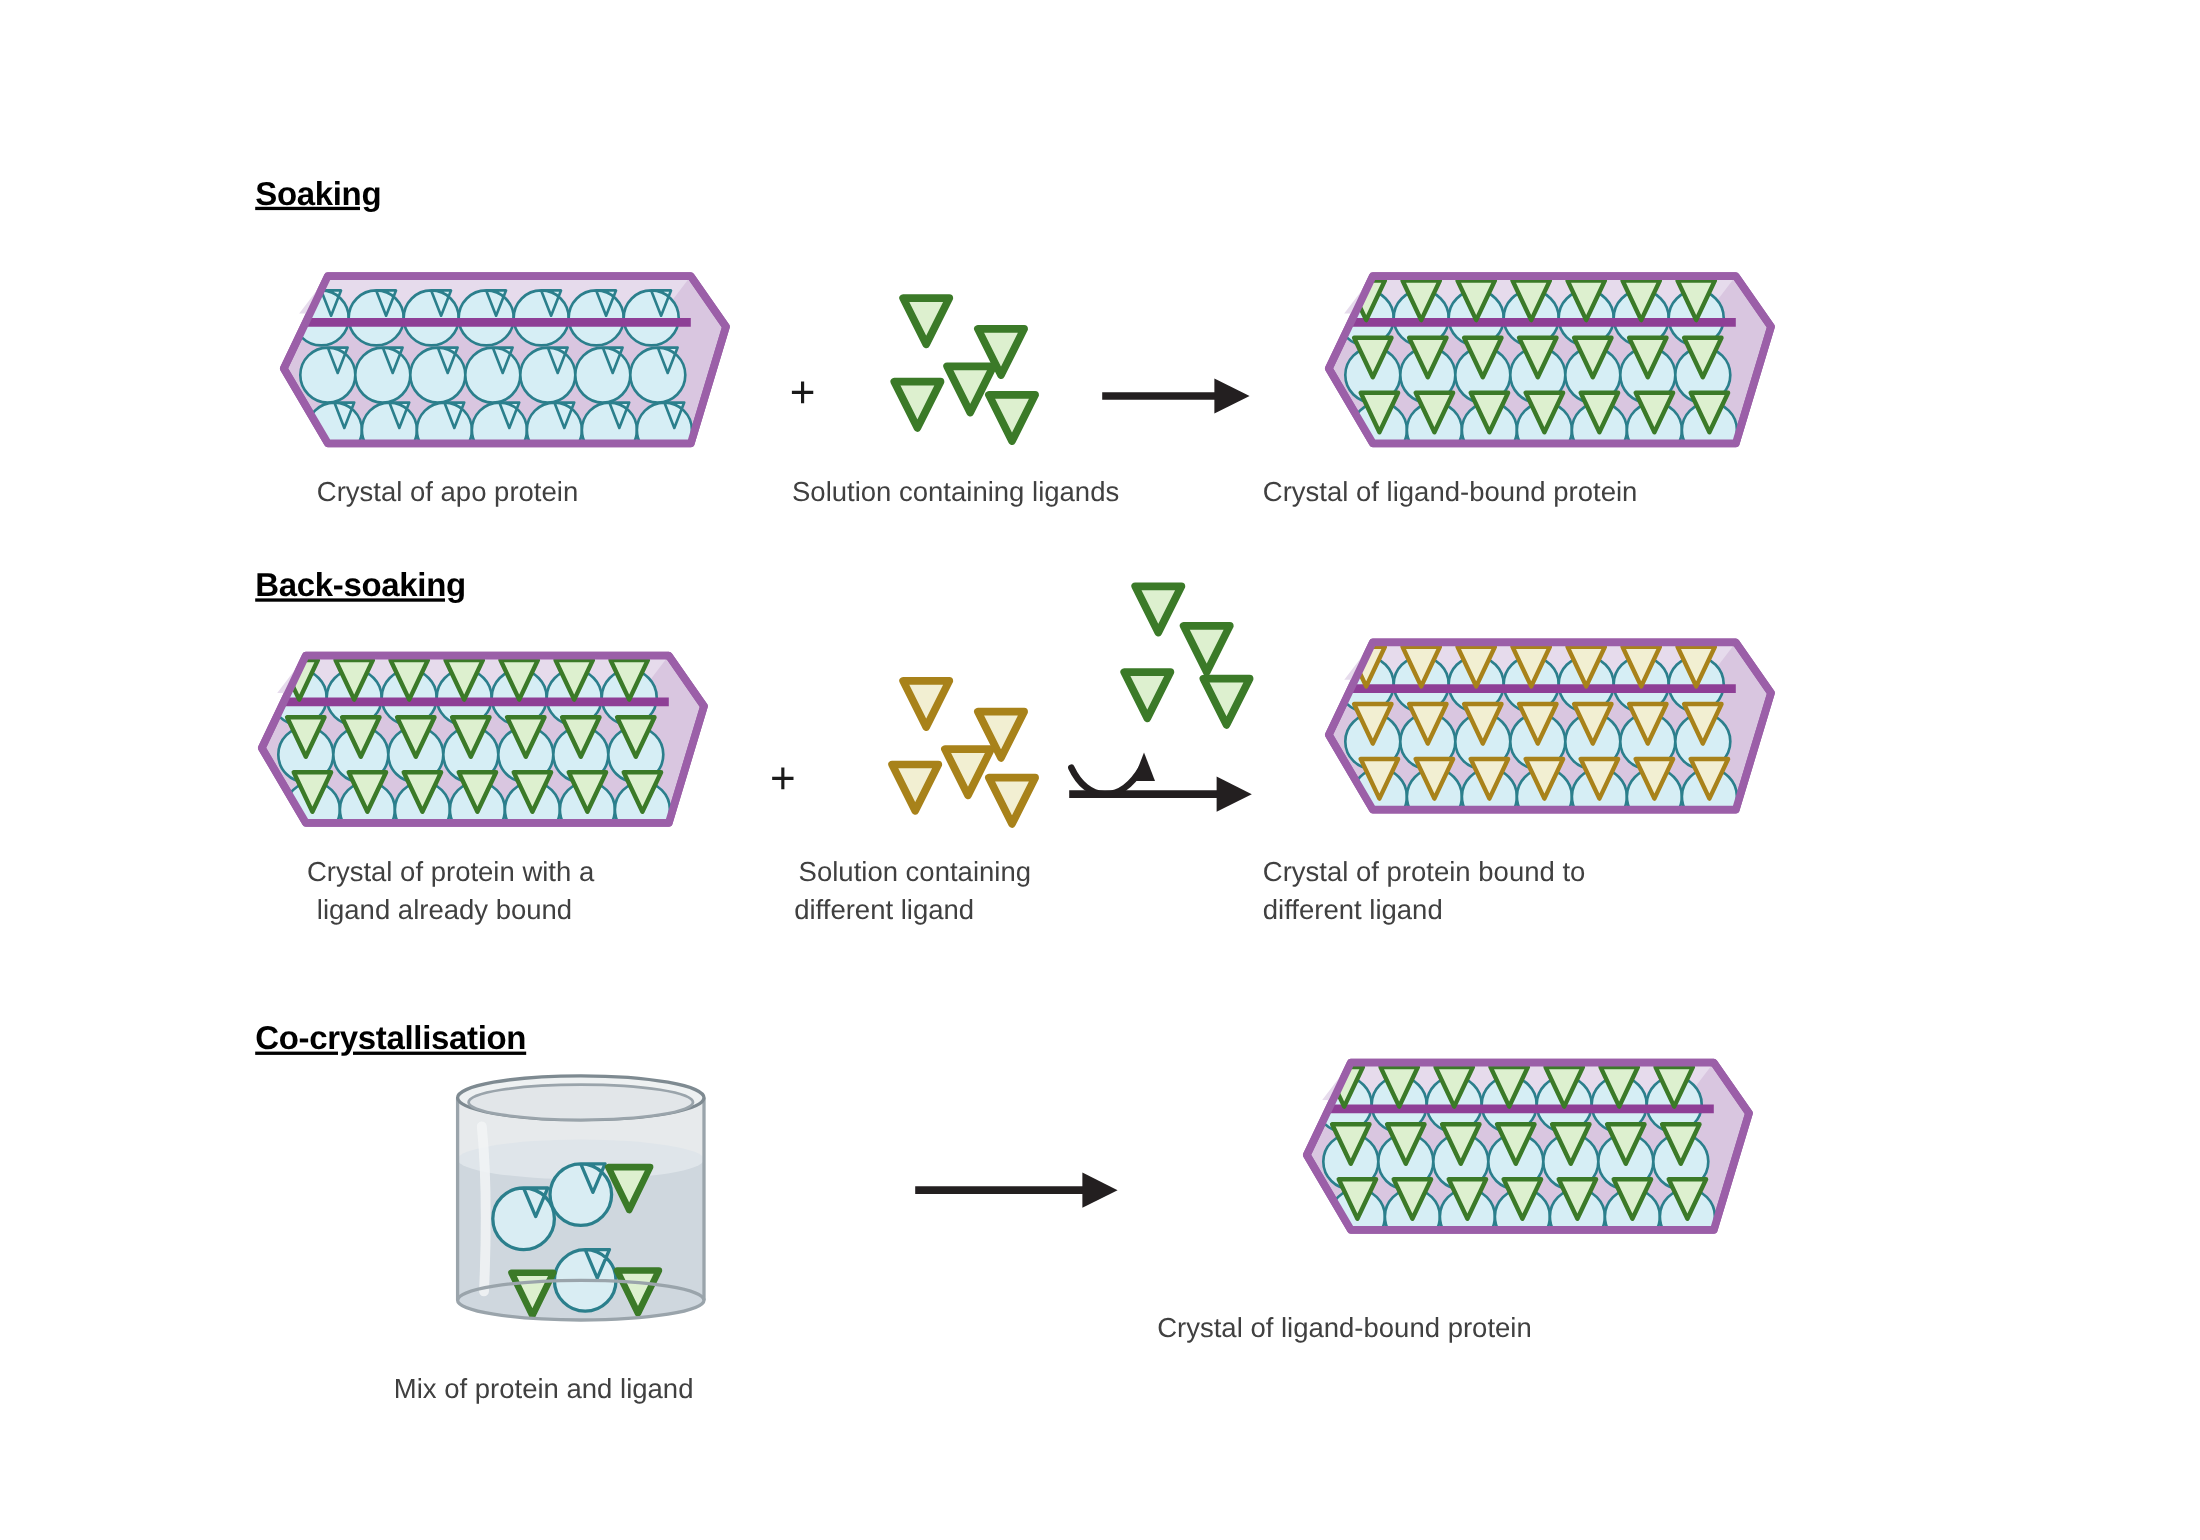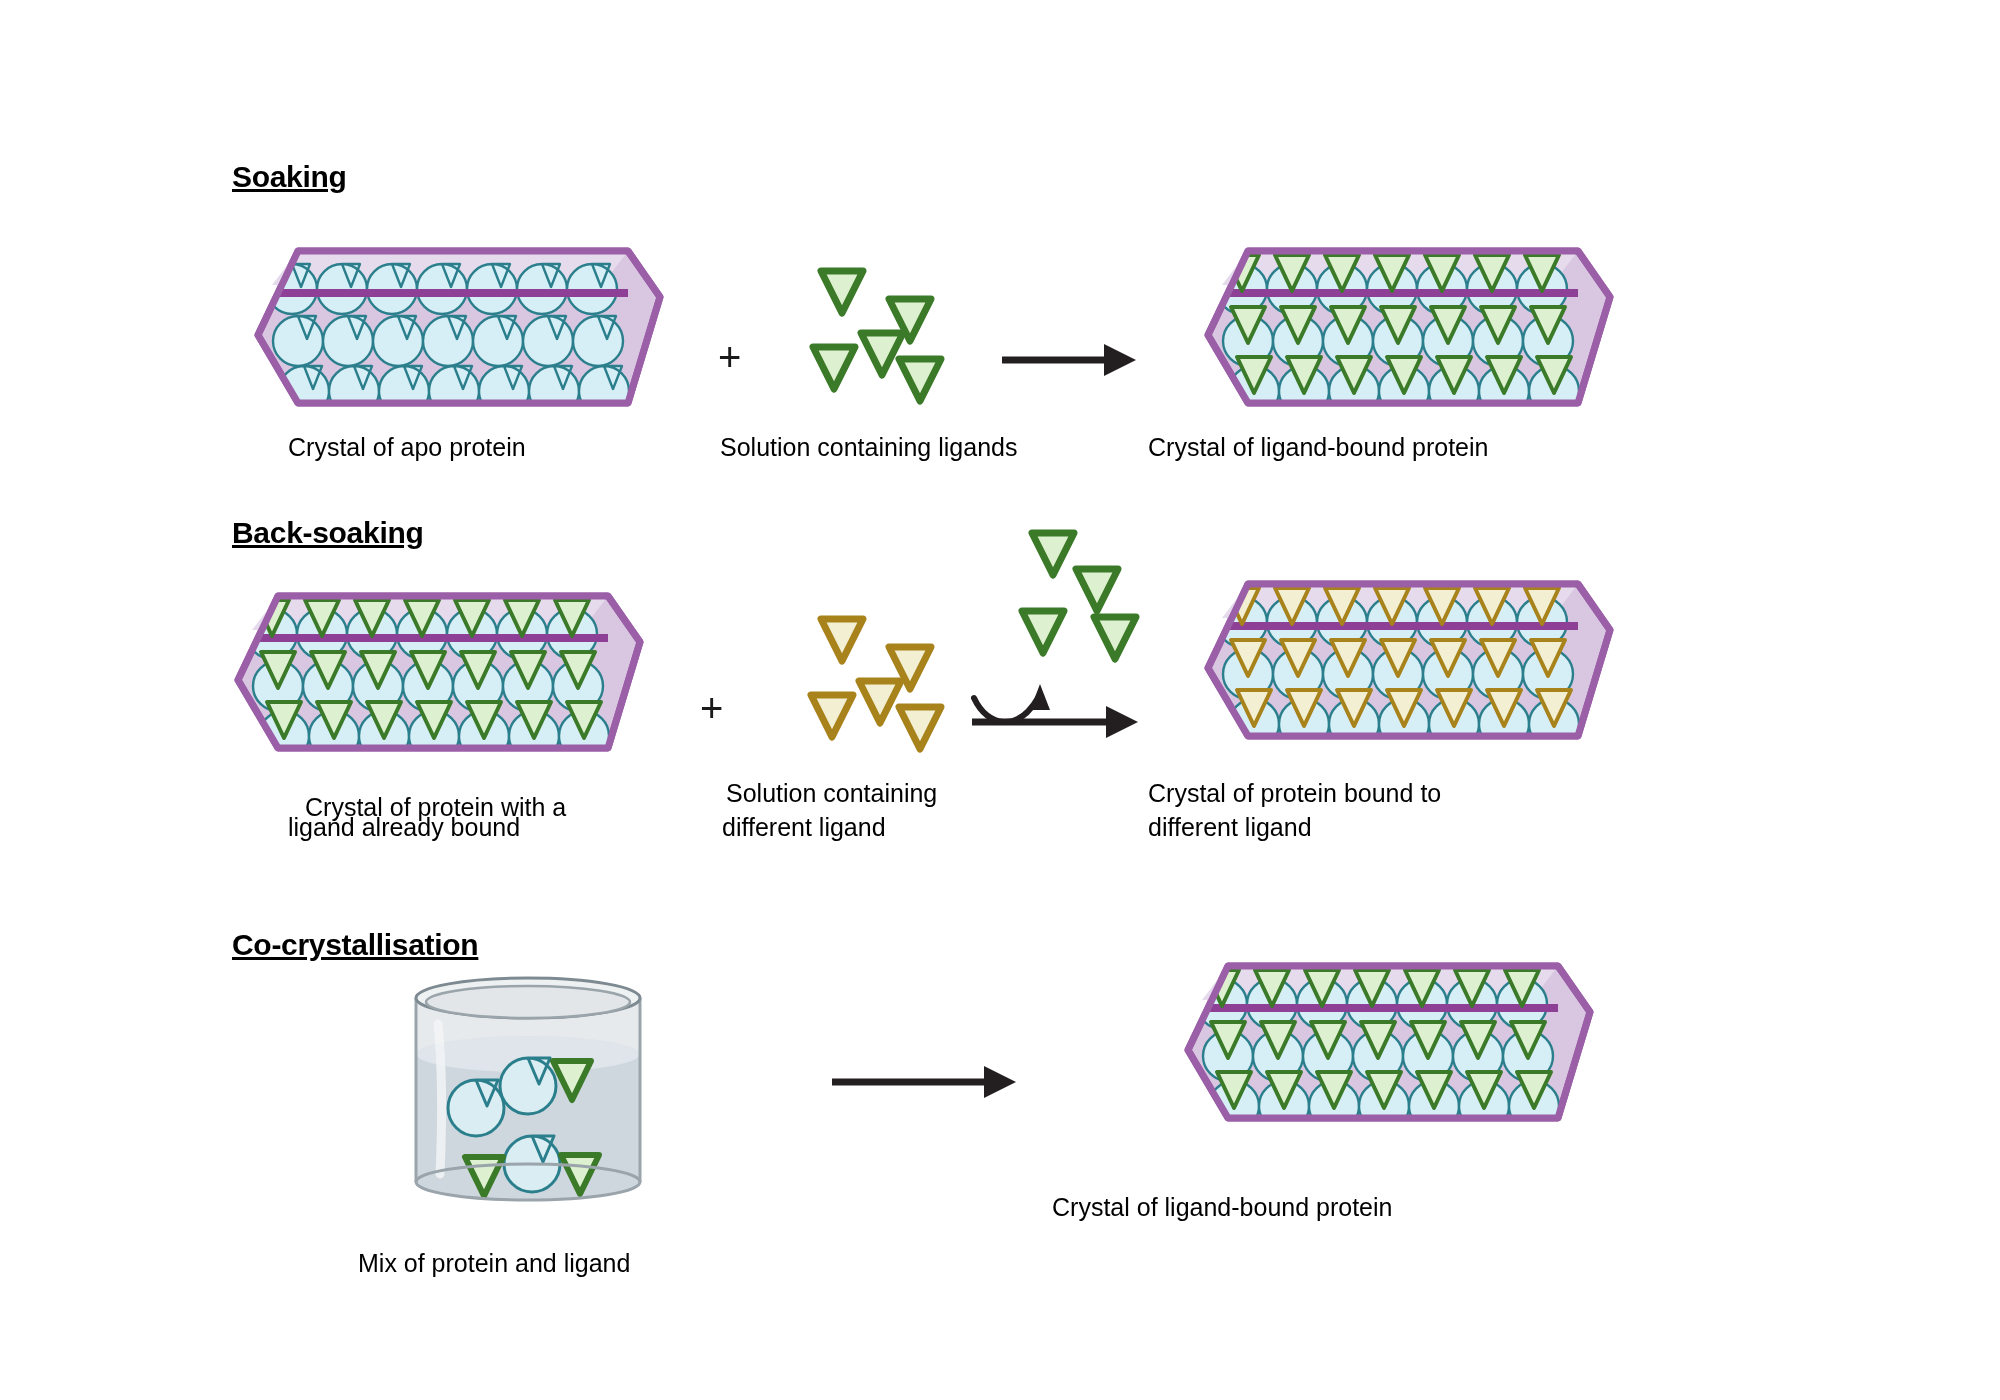--- a/index.html
+++ b/index.html
@@ -6,21 +6,21 @@
   body{
     width:2000px;height:1400px;position:relative;overflow:hidden;
     font-family:"Liberation Sans","DejaVu Sans",sans-serif;
     color:#000000;
   }
   .section-title{
     position:absolute;font-weight:bold;font-size:30px;letter-spacing:-0.3px;
     color:#000;white-space:nowrap;text-decoration:underline;
   }
   .caption{
-    position:absolute;font-size:25px;line-height:1.25;color:#000000;
+    position:absolute;font-size:25px;line-height:1.25;color:#404040;
   }
   .plus{
     position:absolute;font-size:40px;font-weight:500;color:#1a1a1a;
     line-height:1;
   }
   svg{display:block;overflow:visible;}
   .svg-abs{position:absolute;}
 </style>
 </head>
 <body>
@@ -253,21 +253,21 @@
         <use href="#ligP" x="184" y="136"></use>
           <use href="#ligP" x="234" y="136"></use>
         <use href="#ligP" x="284" y="136"></use>
           <use href="#ligP" x="334" y="136"></use>
         <use href="#ligP" x="384" y="136"></use>
       </g>
     </g>
     <path d="M78,6 L408,6 L440,52 L408,158 L78,158 L38,90 Z" fill="none" stroke="#9b5fa8" stroke-width="7" stroke-linejoin="round"></path>
   </svg>
 </div>
-<div class="caption" style="left:305px;top:778px;margin-top:14px;">Crystal of protein with a</div>
+<div class="caption" style="left:279px;top:778px;">Crystal of protein with a</div>
 <div class="caption" style="left:288px;top:812px;">ligand already bound</div>
 
 <div class="plus" style="left:700px;top:688px;">+</div>
 
 <div class="svg-abs" style="left:800px;top:608px;">
   <svg width="160" height="150" viewBox="0 0 160 150">
     <defs>
       <g id="triAu">
         <path d="M-21,-19 L21,-19 L0,23 Z" fill="#f2efd2" stroke="#a8821a" stroke-width="7" stroke-linejoin="round"></path>
       </g>

